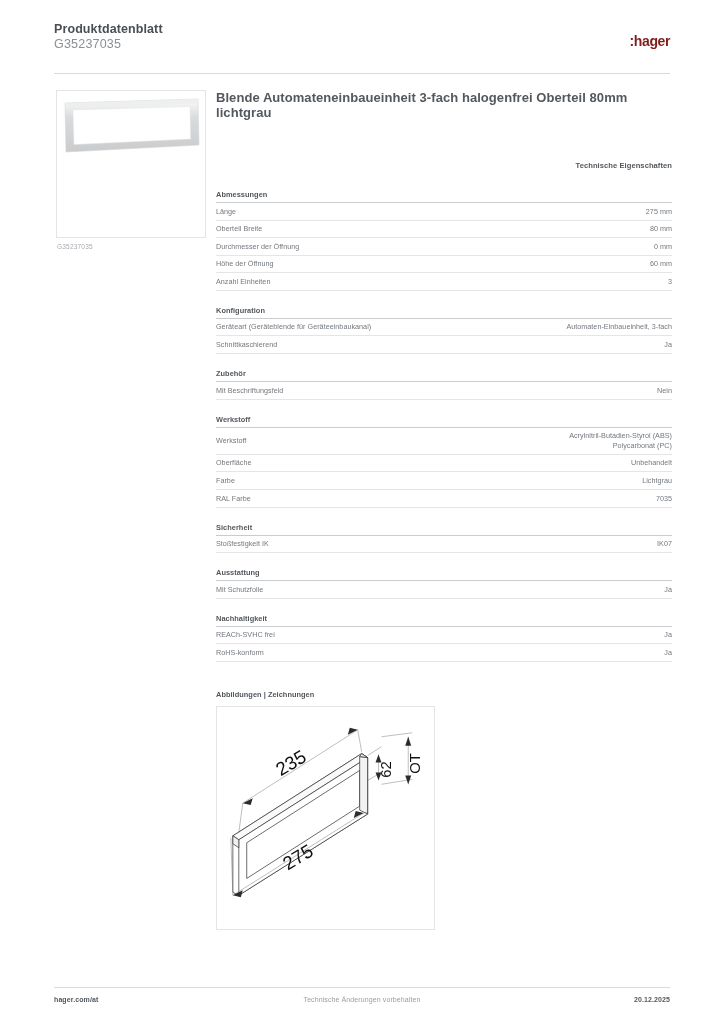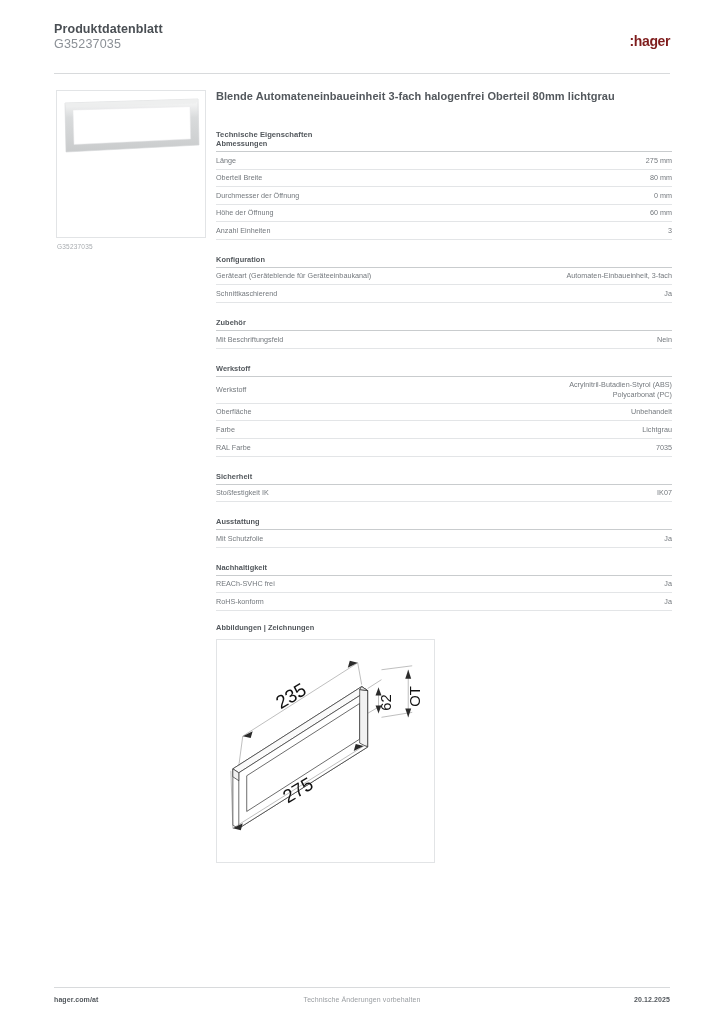--- a/index.html
+++ b/index.html
@@ -82,31 +82,33 @@
     letter-spacing: 0.2px;
   }
 
   
   .main {
     position: absolute;
     left: 216px; top: 90px;
     width: 456px;
   }
   .prod-name {
-    font-size: 11px;
+    font-size: 13px;
     font-weight: bold;
     color: #53585d;
     letter-spacing: 0.06px;
-    margin-bottom: 28px;
+    margin-bottom: 41px;
   }
   .section-title-top {
     font-size: 7.6px;
     font-weight: bold;
     color: #53585d;
     letter-spacing: 0.05px;
+    margin-bottom: 20px;
+    text-align: right;
   }
 
   .spec-group { margin-bottom: 0; }
   .group-head {
     font-size: 7.4px;
     font-weight: bold;
     color: #53585d;
     padding-bottom: 3px;
     letter-spacing: 0.04px;
   }
@@ -128,21 +130,21 @@
   }
   .spec-label { flex: 0 1 auto; padding-right: 10px; }
   .spec-value { flex: 0 0 auto; text-align: right; white-space: pre-line; }
   .group-gap { height: 15px; }
 
   
   .draw-title {
     font-size: 7.4px;
     font-weight: bold;
     color: #53585d;
-    margin-top: 12px;
+    margin-top: 28px;
     margin-bottom: 7px;
     letter-spacing: 0.04px;
   }
   .draw-box {
     width: 219px;
     height: 224px;
     border: 1px solid #e2e4e6;
     box-sizing: border-box;
     background: #fff;
     position: relative;

